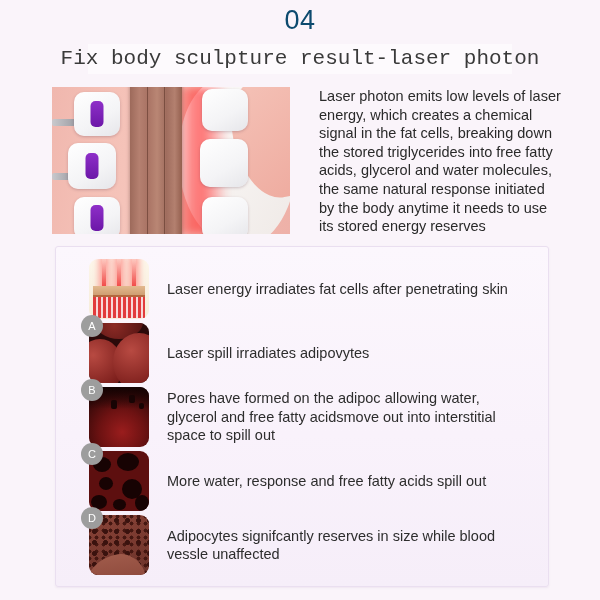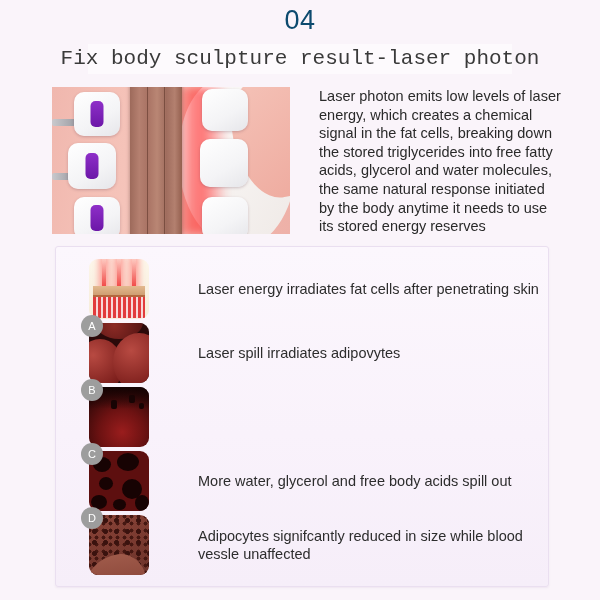--- a/index.html
+++ b/index.html
@@ -221,21 +221,20 @@
     position: absolute;
     left: 78px;
     top: 0;
     width: 360px;
     height: 60px;
     display: flex;
     align-items: center;
     font-size: 14.5px;
     line-height: 18.5px;
     color: #2d2d2d;
-    margin-left: 31px;
   }
 
   
   .t-skin {
     background: linear-gradient(180deg, #fdf6ea 0%, #f6ecd9 100%);
     position: relative;
   }
   .t-skin .beam {
     position: absolute;
     top: 0;
@@ -398,38 +397,39 @@
   </div>
 
   <div class="step step-2">
     <div class="badge">B</div>
     <div class="thumb t-pore">
       <span class="dark"></span>
       <span class="p p1"></span>
       <span class="p p2"></span>
       <span class="p p3"></span>
     </div>
+    <div class="step-label">Pores have formed on the adipoc allowing water, glycerol and free fatty acidsmove out into interstitial space to spill out</div>
   </div>
 
   <div class="step step-3">
     <div class="badge">C</div>
     <div class="thumb t-spill">
       <span class="blob s1"></span>
       <span class="blob s2"></span>
       <span class="blob s3"></span>
       <span class="blob s4"></span>
       <span class="blob s5"></span>
       <span class="blob s6"></span>
       <span class="blob s7"></span>
     </div>
-    <div class="step-label">More water, glycerol and free body acids spill out</div>
+    <div class="step-label">More water, response and free fatty acids spill out</div>
   </div>
 
   <div class="step step-4">
     <div class="badge">D</div>
     <div class="thumb t-reduced">
       <span class="pores"></span>
       <span class="vessel"></span>
     </div>
-    <div class="step-label">Adipocytes signifcantly reduced in size while blood vessle unaffected</div>
+    <div class="step-label">Adipocytes signifcantly reserves in size while blood vessle unaffected</div>
   </div>
 
 </div>
 
 </body></html>

